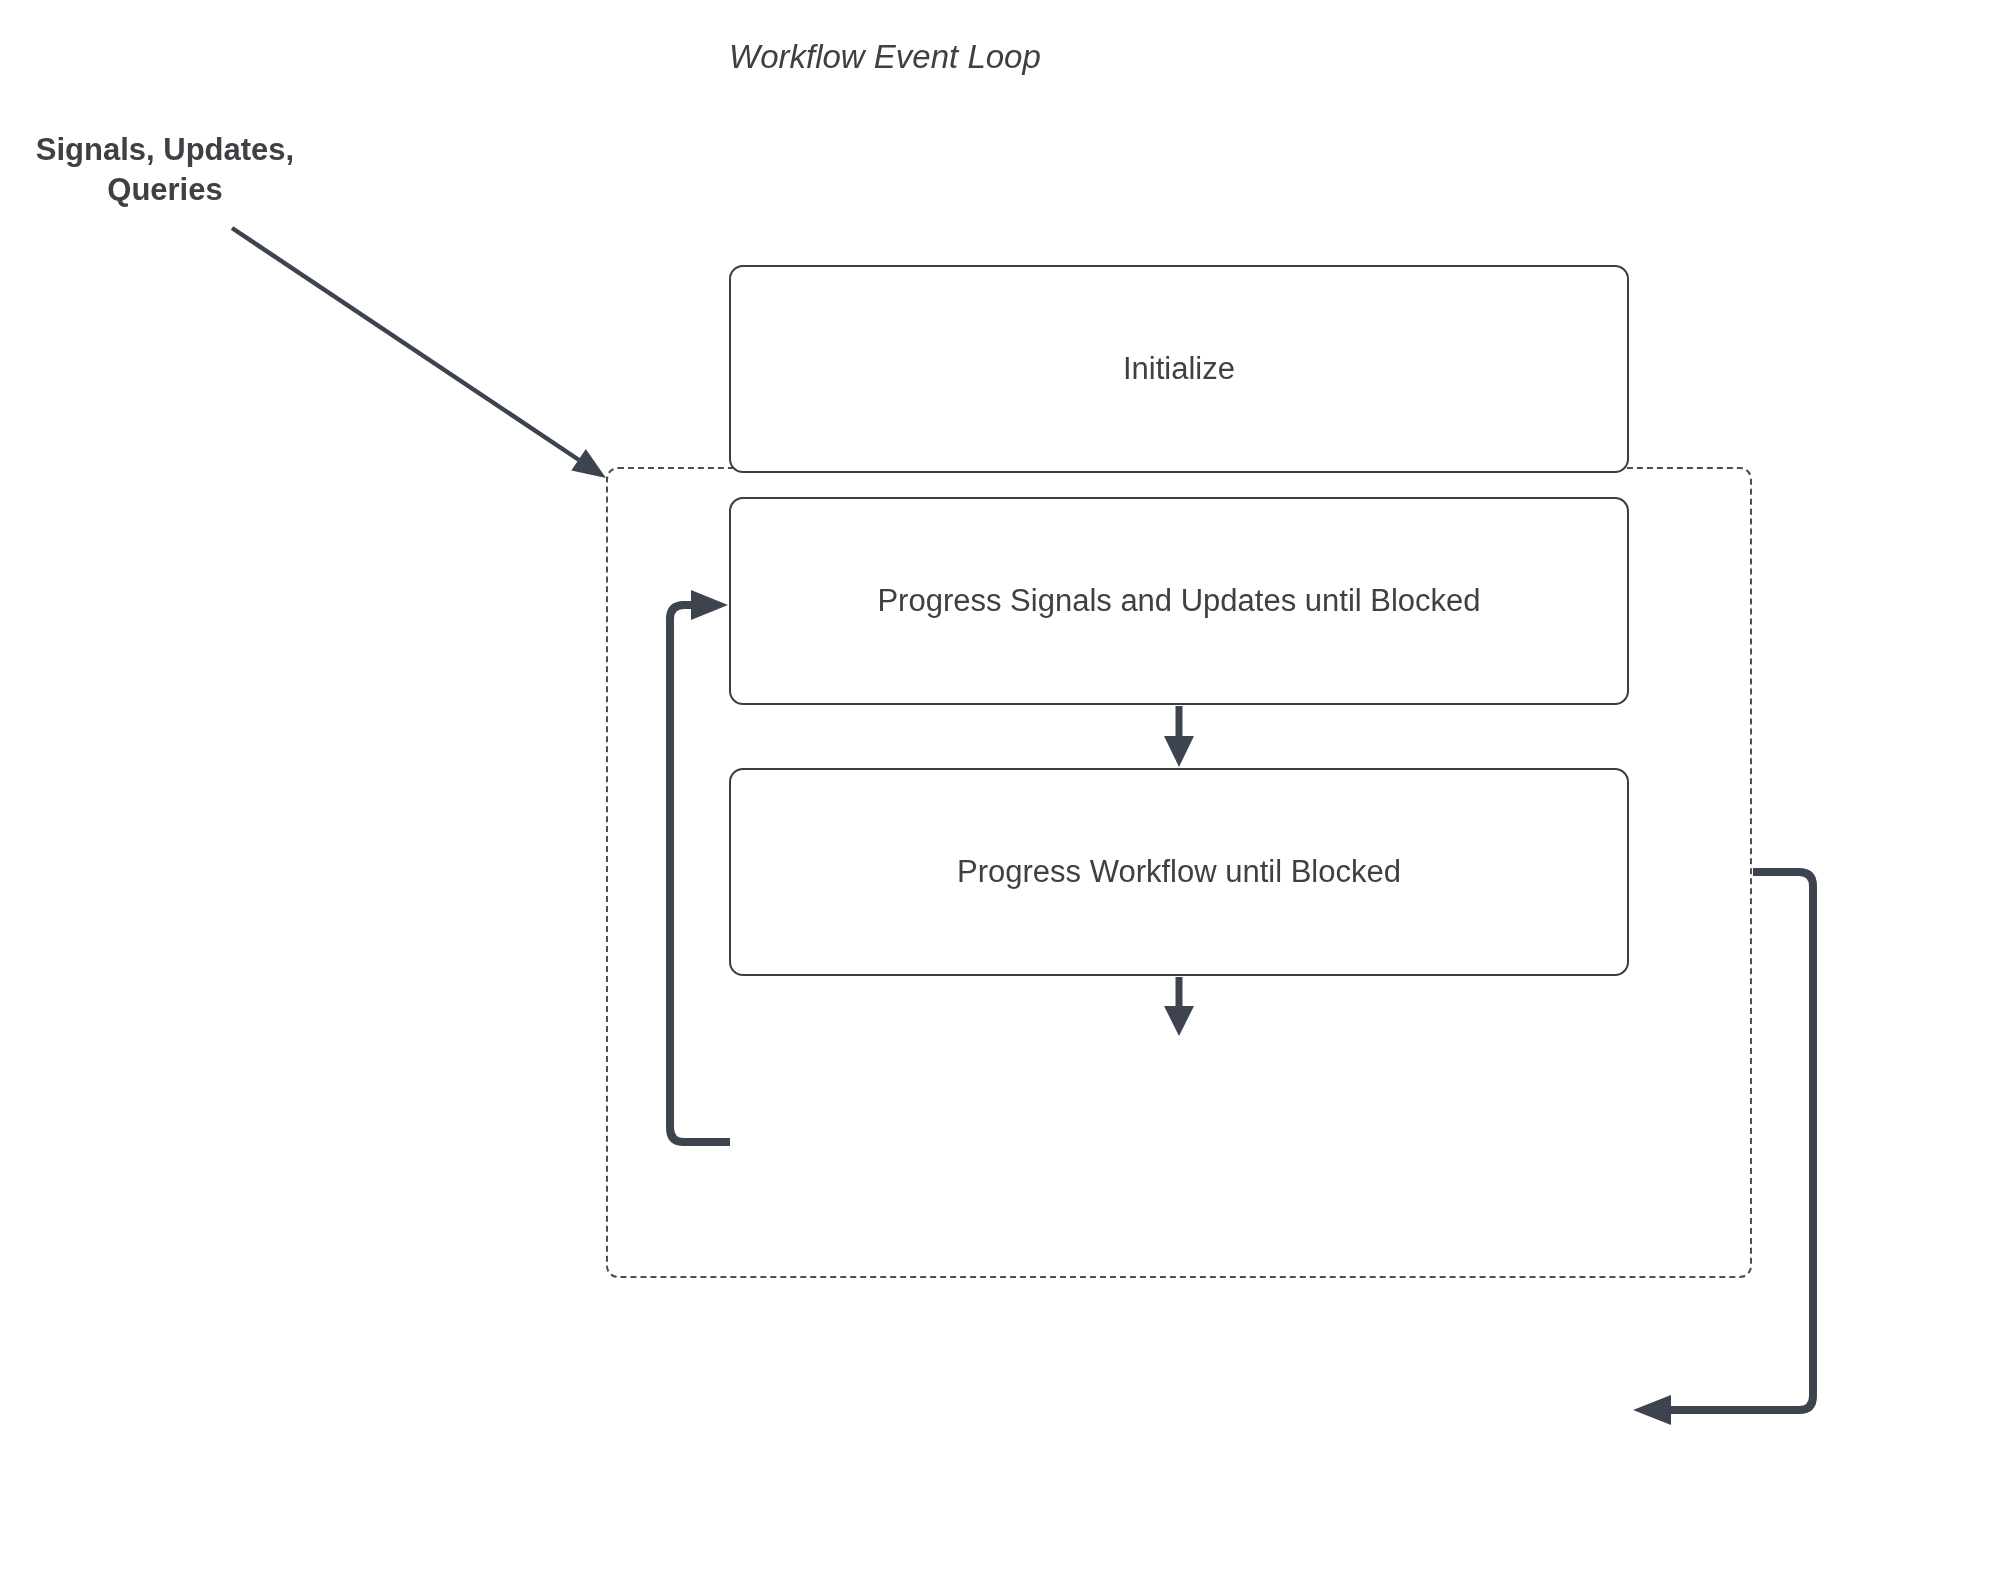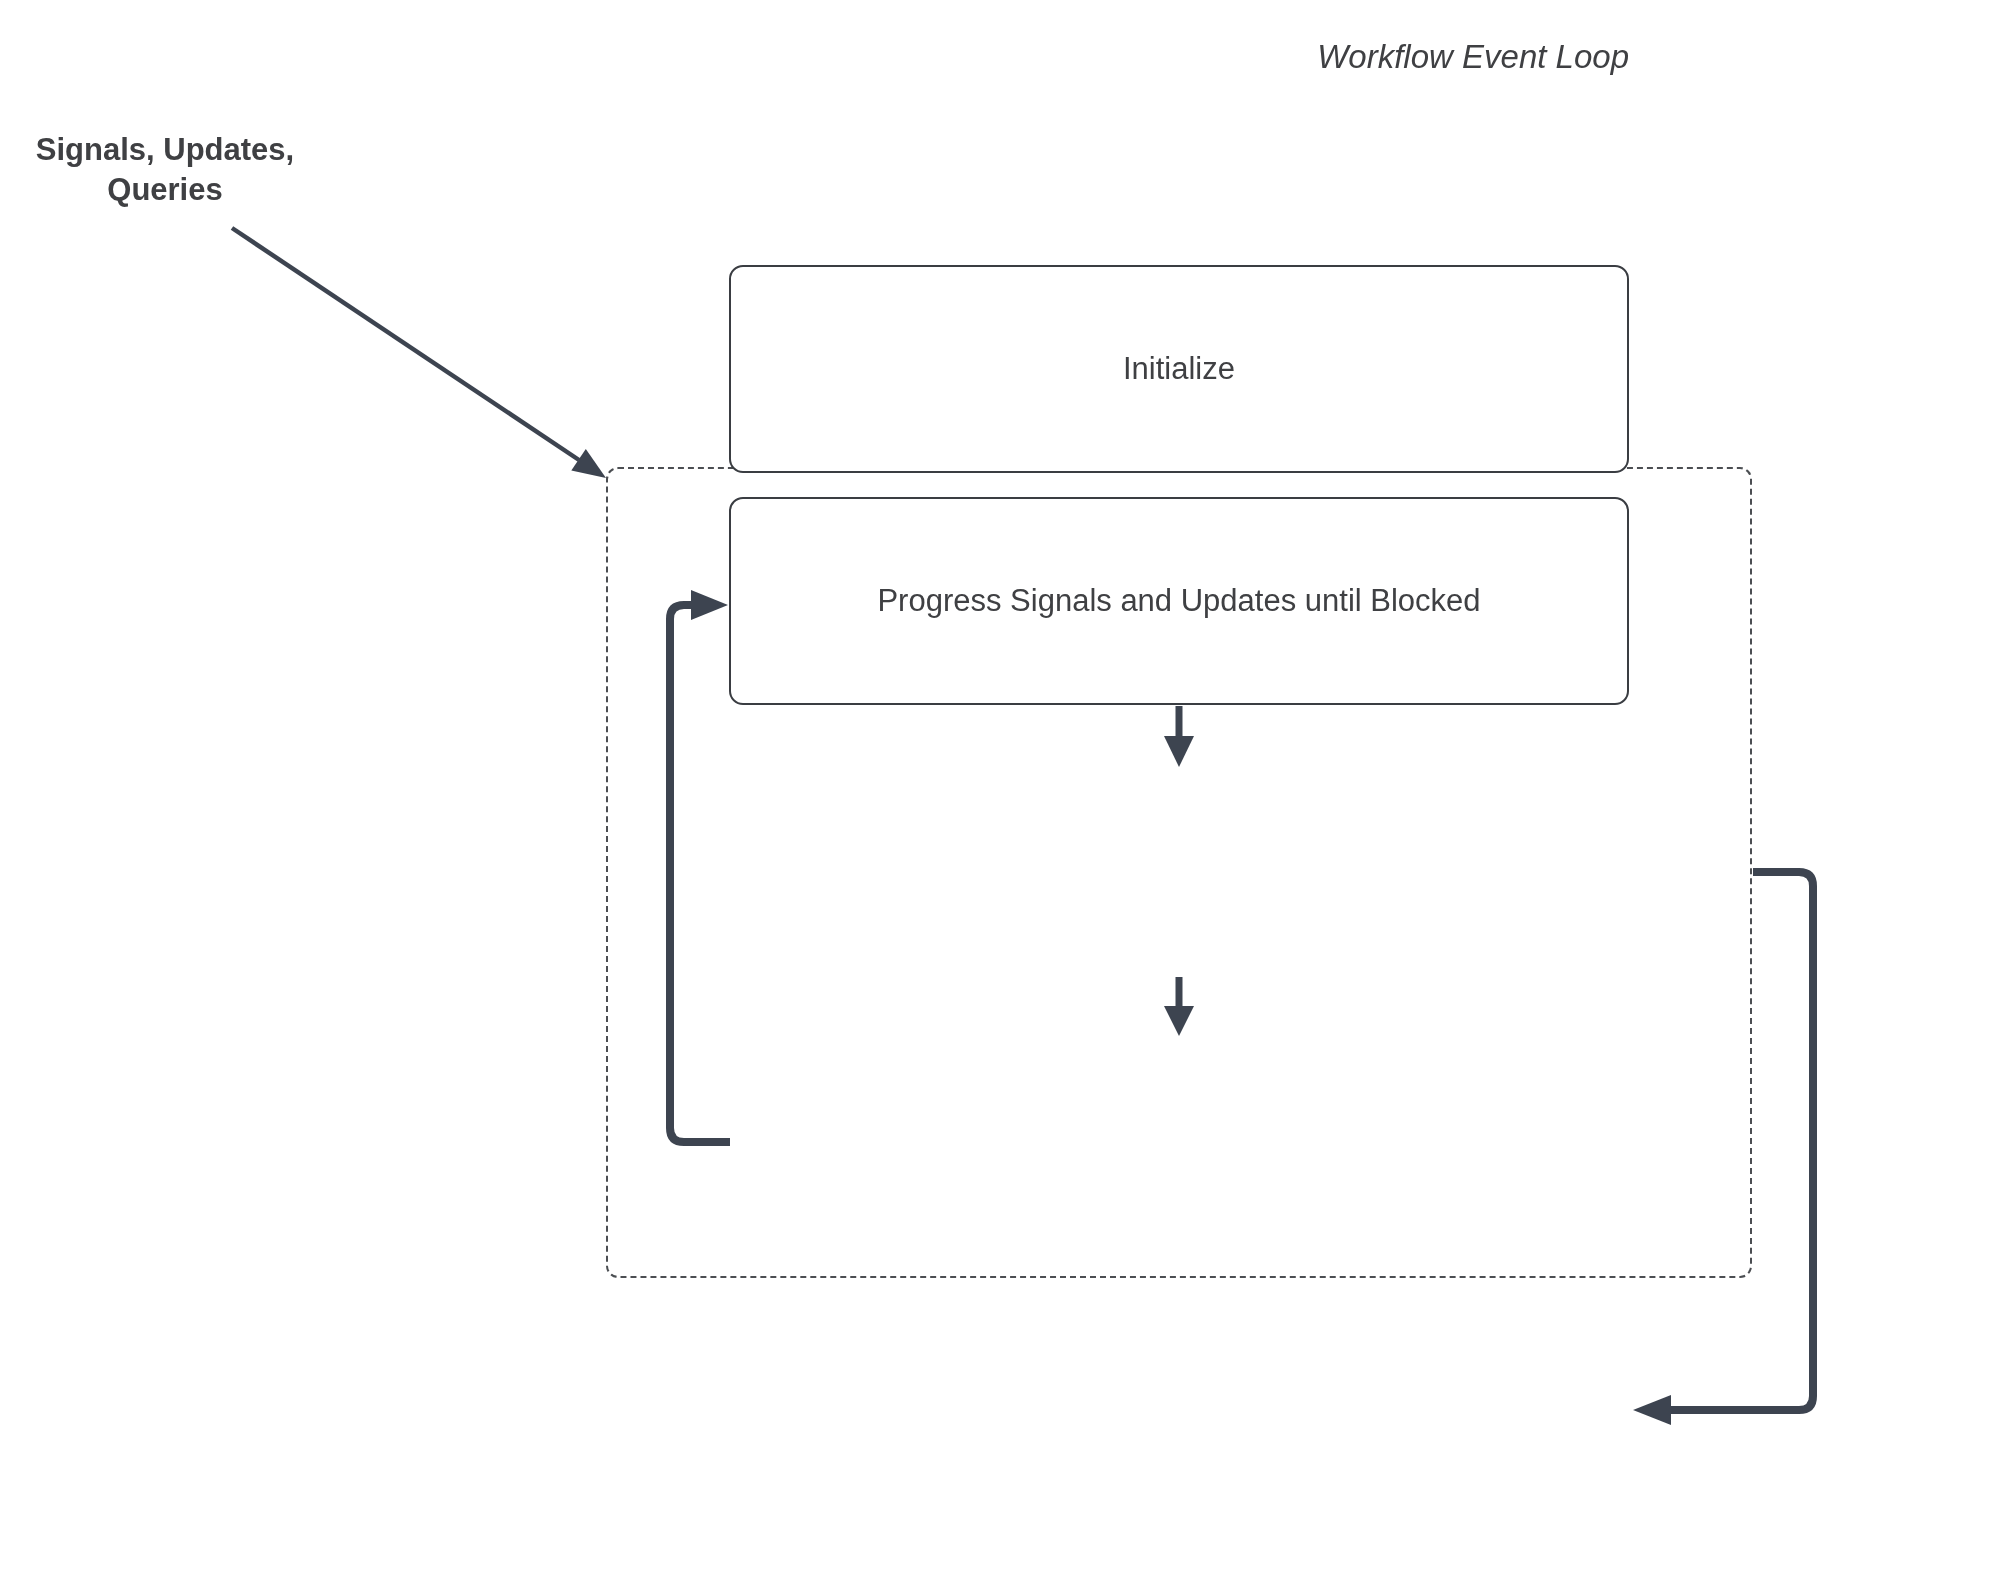--- a/index.html
+++ b/index.html
@@ -22,21 +22,21 @@
     width: 2006px;
     height: 1576px;
     background: var(--color-background);
     overflow: hidden;
   }
   .diagram-title {
     position: absolute;
     left: 729px;
     top: 38px;
     width: 900px;
-    text-align: right;
+    text-align: left;
     font-size: 33px;
     font-style: italic;
     color: var(--color-text);
   }
   .annotation {
     position: absolute;
     left: 30px;
     top: 130px;
     width: 270px;
     text-align: center;
@@ -110,20 +110,23 @@
   <div class="event-loop-group"></div>
 
   <div class="node node-initialize">
     <span>Initialize</span>
   </div>
 
   <div class="node node-progress-signals">
     <span>Progress Signals and Updates until Blocked</span>
   </div>
 
+  <div class="node node-progress-workflow">
+    <span>Progress Workflow until Blocked</span>
+  </div>
 
 
 
   <svg class="arrow-layer" viewBox="0 0 2006 1576">
 
     <g>
       <path class="arrow-stroke" stroke-width="4.5" d="M232 228 L579 460"></path>
       <polygon class="arrow-fill" points="606,478 571.3,470.5 585.8,448.9"></polygon>
     </g>
 

